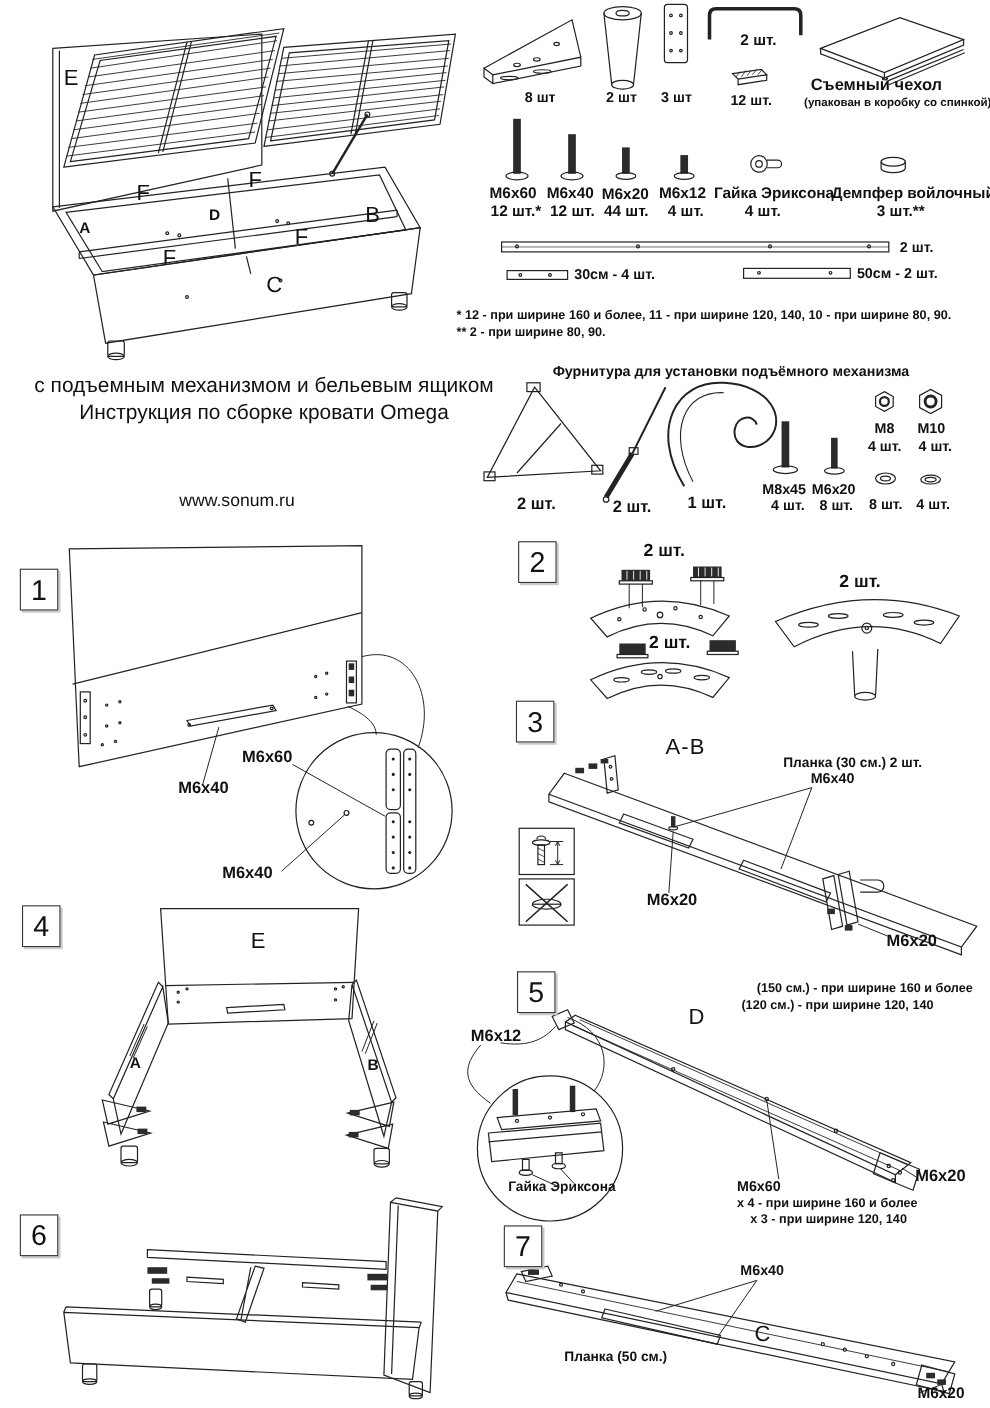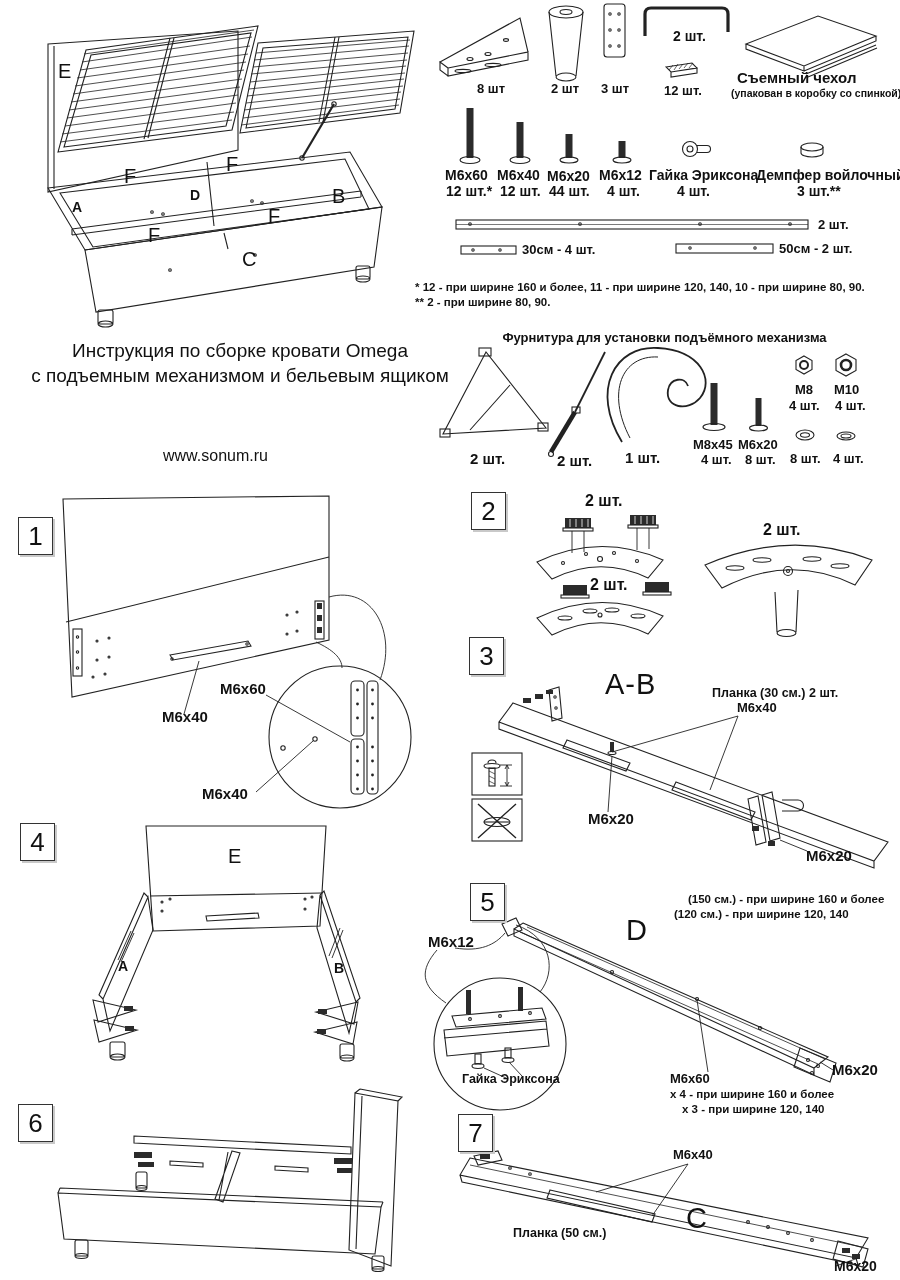--- a/index.html
+++ b/index.html
@@ -4,21 +4,21 @@
 <style>
   html,body{margin:0;padding:0;background:#fff}
   .page{position:relative;width:900px;height:1280px;background:#fff;overflow:hidden;
         font-family:"Liberation Sans","DejaVu Sans",sans-serif;color:#111}
   svg.art{position:absolute;left:0;top:0}
   .lb{position:absolute;white-space:nowrap;font-weight:700;font-size:13px;line-height:1.15;color:#111}
   .s10{font-size:10.5px}.s11{font-size:11.5px}.s12{font-size:12.5px}.s14{font-size:14px}
   .s15{font-size:15px}.s16{font-size:16px}
   .part{font-weight:400;font-size:20px}
   .part-sm{font-weight:700;font-size:14px}
-  .huge{font-size:29px;font-weight:400;letter-spacing:1px}
+  .huge{font-size:20px;font-weight:400;letter-spacing:1px}
   .title{position:absolute;left:30px;top:338px;width:420px;text-align:center;
          font-size:19px;font-weight:400;line-height:1.32}
   .website{position:absolute;left:163px;top:447px;font-size:16px;font-weight:400}
   .mech-title{position:absolute;left:492px;top:330px;width:345px;text-align:center;
               font-size:13px;font-weight:700}
   .stepnum{position:absolute;width:33px;height:36px;border:1.6px solid #333;background:#fff;
            display:flex;align-items:center;justify-content:center;font-size:26px;font-weight:500;
            box-shadow:2px 2px 0 #c9c9c9}
 </style>
 </head>
@@ -385,22 +385,22 @@
   <div class="lb s14" style="left:797px;top:183px">3 шт.**</div>
 
   <div class="lb" style="left:818px;top:218px">2 шт.</div>
   <div class="lb" style="left:522px;top:243px">30см - 4 шт.</div>
   <div class="lb" style="left:779px;top:242px">50см - 2 шт.</div>
   <div class="lb s11" style="left:415px;top:281px">* 12 - при ширине 160 и более, 11 - при ширине 120, 140, 10 - при ширине 80, 90.</div>
   <div class="lb s11" style="left:415px;top:296px">** 2 - при ширине 80, 90.</div>
 </div>
 
 <div class="title">
+  <div>с подъемным механизмом и бельевым ящиком</div>
   <div>Инструкция по сборке кровати Omega</div>
-  <div>с подъемным механизмом и бельевым ящиком</div>
 </div>
 <div class="website">www.sonum.ru</div>
 
 <div class="mech-title">Фурнитура для установки подъёмного механизма</div>
 <div>
   <div class="lb s15" style="left:470px;top:450px">2 шт.</div>
   <div class="lb s15" style="left:557px;top:452px">2 шт.</div>
   <div class="lb s15" style="left:625px;top:449px">1 шт.</div>
   <div class="lb" style="left:693px;top:438px">М8х45</div>
   <div class="lb" style="left:701px;top:453px">4 шт.</div>

